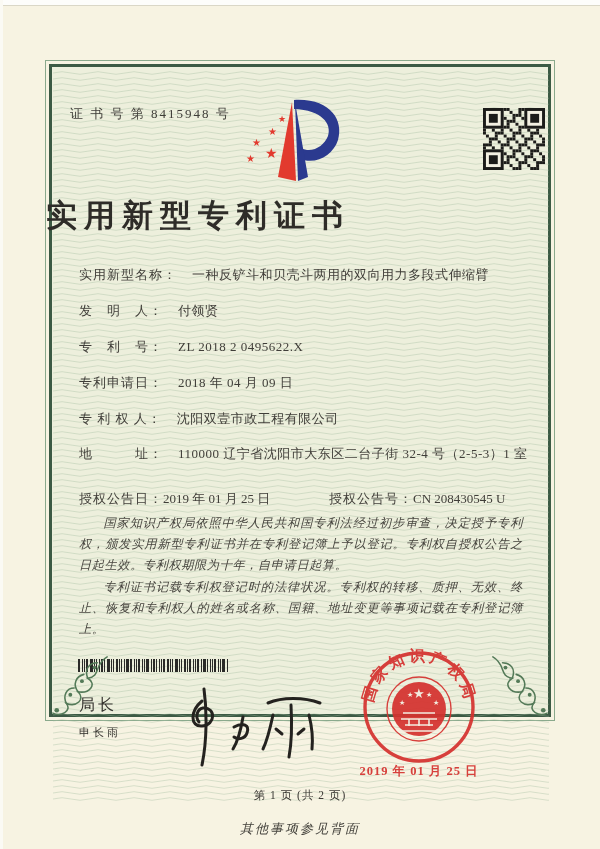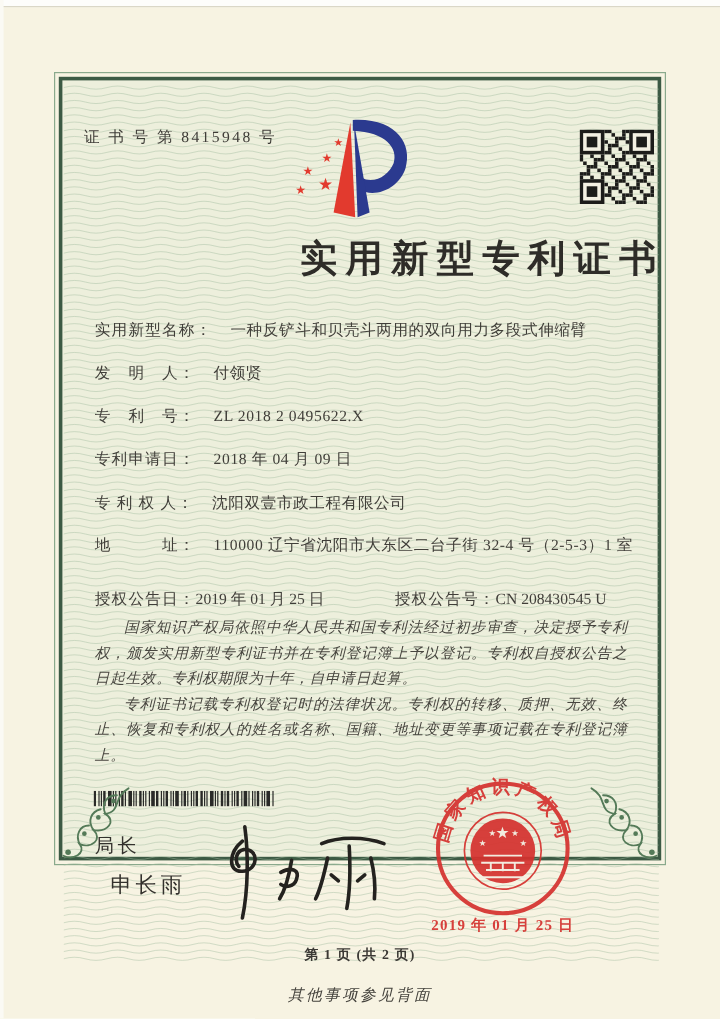--- a/index.html
+++ b/index.html
@@ -10,45 +10,45 @@
 
   
   .frame{position:absolute;left:45px;top:60px;width:510px;height:661px;border:1px solid #8aa98c;box-sizing:border-box;}
   .frame-inner{position:absolute;inset:3px;border:3px solid #3c5a44;background:#edefdc;pointer-events:none;}
   .guilloche{position:absolute;left:7px;top:7px;width:496px;height:736px;}
 
   .cert-no{position:absolute;left:24px;top:44px;font-size:13px;color:#3f3d38;letter-spacing:2px;}
   .logo{position:absolute;left:198px;top:32px;width:104px;height:98px;}
   .qr{position:absolute;left:437px;top:47px;width:62px;height:62px;}
 
-  .title{position:absolute;left:0;top:134px;width:100%;text-align:right;font-size:31px;font-weight:bold;
+  .title{position:absolute;left:0;top:134px;width:100%;text-align:left;font-size:31px;font-weight:bold;
          color:#2e2c28;letter-spacing:7px;margin:0;}
 
   .frow{position:absolute;left:33px;width:448px;display:flex;align-items:flex-start;
         font-size:13px;color:#403e39;line-height:21px;gap:15px;}
   .frow .lbl{flex:0 0 auto;letter-spacing:1px;white-space:nowrap;}
   .frow .val{flex:0 1 auto;letter-spacing:0.5px;}
   .frow .val.wrap{flex:0 0 372px;}
   .r0{top:203px}.r1{top:239px}.r2{top:275px}.r3{top:311px}.r4{top:347px}.r5{top:382px}
   .grant-row{position:absolute;left:33px;top:427px;width:448px;font-size:13px;color:#403e39;line-height:21px;}
   .grant-right{position:absolute;left:250px;top:0;}
   .grant-row .lbl{letter-spacing:1px;}
 
   .paras{position:absolute;left:33px;top:452px;width:444px;font-size:12.2px;color:#47453f;
          line-height:21.2px;text-align:justify;font-style:italic;}
   .paras p{margin:0;text-indent:2em;letter-spacing:0.6px;}
 
   .barcode{position:absolute;left:32px;top:598px;width:153px;height:13px;}
   .director-title{position:absolute;left:33px;top:634px;font-size:16px;color:#33312d;letter-spacing:3px;}
-  .director-name{position:absolute;left:46px;top:664px;font-size:18px;color:#33312d;letter-spacing:3px;}
+  .director-name{position:absolute;left:33px;top:664px;font-size:11px;color:#33312d;letter-spacing:3px;}
   .signature{position:absolute;left:118px;top:618px;width:175px;height:95px;}
 
   .seal{position:absolute;left:303px;top:584px;width:140px;height:152px;opacity:0.92;}
   .page-num{position:absolute;left:0;top:727px;width:100%;text-align:center;font-size:11.5px;
-            font-weight:700;color:#3b3935;letter-spacing:1px;}
+            font-weight:400;color:#3b3935;letter-spacing:1px;}
 
   .flourish{position:absolute;width:62px;height:62px;}
   .fl-left{left:3px;bottom:3px;}
   .fl-right{right:3px;bottom:3px;transform:scaleX(-1);}
 
   .back-note{position:absolute;left:0;top:820px;width:100%;text-align:center;font-size:13px;
              font-style:italic;color:#45433d;letter-spacing:2px;}
 </style>
 </head>
 <body>

